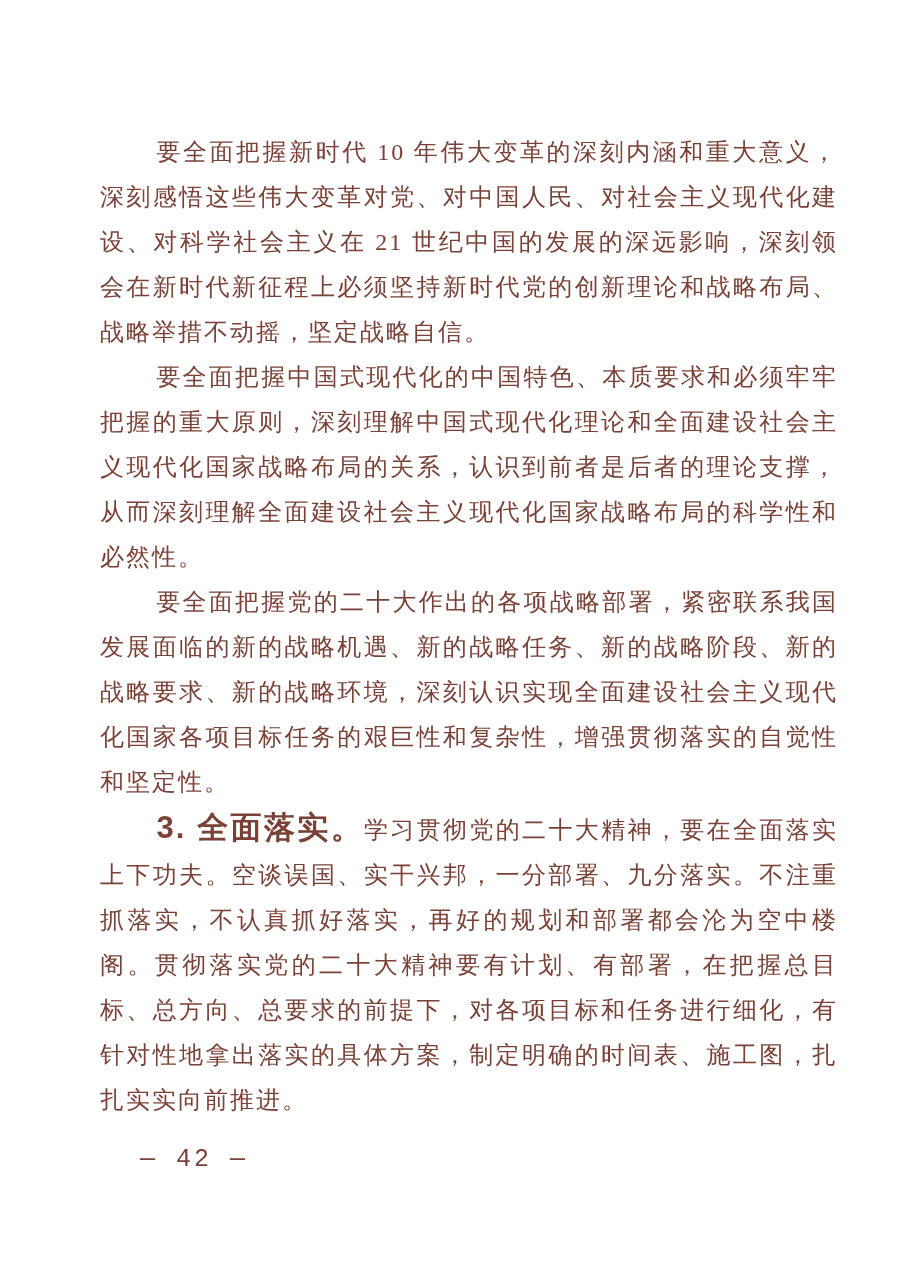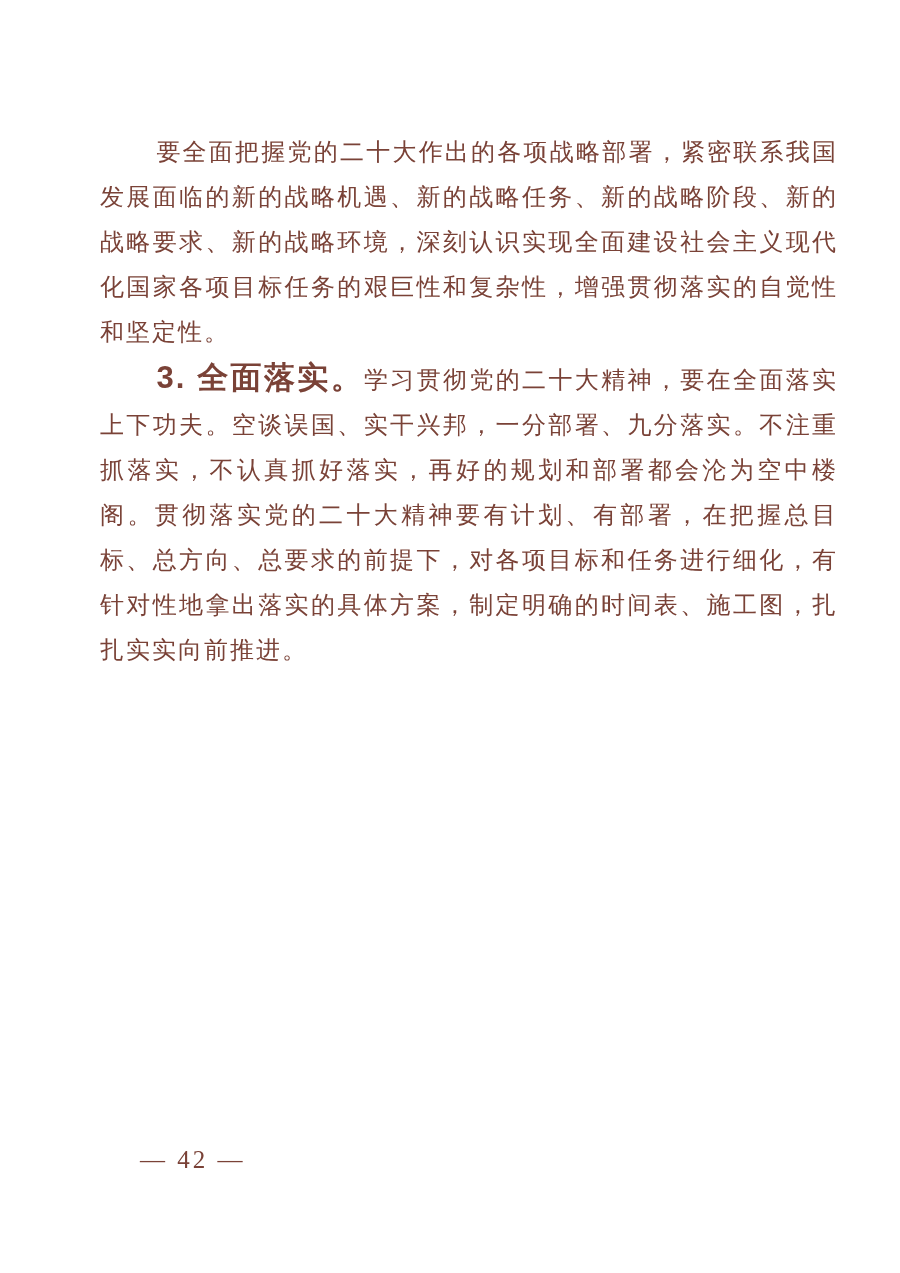--- a/index.html
+++ b/index.html
@@ -44,31 +44,33 @@
   }
 
   .page-number {
     position: absolute;
     top: 1142px;
     left: 140px;
     font-size: 25px;
     line-height: 36px;
     letter-spacing: 3px;
     color: var(--ink, #7a4237);
-    font-family: Liberation Serif, serif;
+    font-family: Liberation Mono, monospace;
   }
 </style>
 </head>
 <body>
 
 <div class="page">
 
   <div class="doc-body">
 
+    <p>要全面把握新时代 10 年伟大变革的深刻内涵和重大意义，深刻感悟这些伟大变革对党、对中国人民、对社会主义现代化建设、对科学社会主义在 21 世纪中国的发展的深远影响，深刻领会在新时代新征程上必须坚持新时代党的创新理论和战略布局、战略举措不动摇，坚定战略自信。</p>
 
+    <p>要全面把握中国式现代化的中国特色、本质要求和必须牢牢把握的重大原则，深刻理解中国式现代化理论和全面建设社会主义现代化国家战略布局的关系，认识到前者是后者的理论支撑，从而深刻理解全面建设社会主义现代化国家战略布局的科学性和必然性。</p>
 
     <p>要全面把握党的二十大作出的各项战略部署，紧密联系我国发展面临的新的战略机遇、新的战略任务、新的战略阶段、新的战略要求、新的战略环境，深刻认识实现全面建设社会主义现代化国家各项目标任务的艰巨性和复杂性，增强贯彻落实的自觉性和坚定性。</p>
 
     <p>
       <span class="lead">3. 全面落实。</span><span>学习贯彻党的二十大精神，要在全面落实上下功夫。空谈误国、实干兴邦，一分部署、九分落实。不注重抓落实，不认真抓好落实，再好的规划和部署都会沦为空中楼阁。贯彻落实党的二十大精神要有计划、有部署，在把握总目标、总方向、总要求的前提下，对各项目标和任务进行细化，有针对性地拿出落实的具体方案，制定明确的时间表、施工图，扎扎实实向前推进。</span>
     </p>
 
   </div>
 
   <div class="page-number">— 42 —</div>

